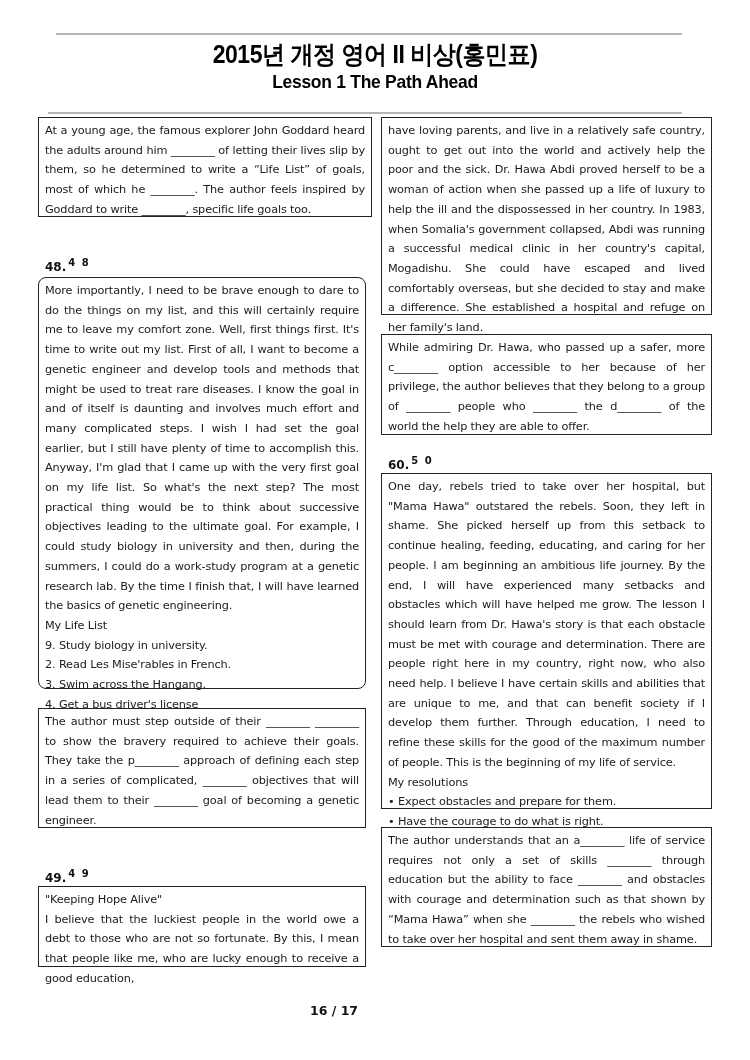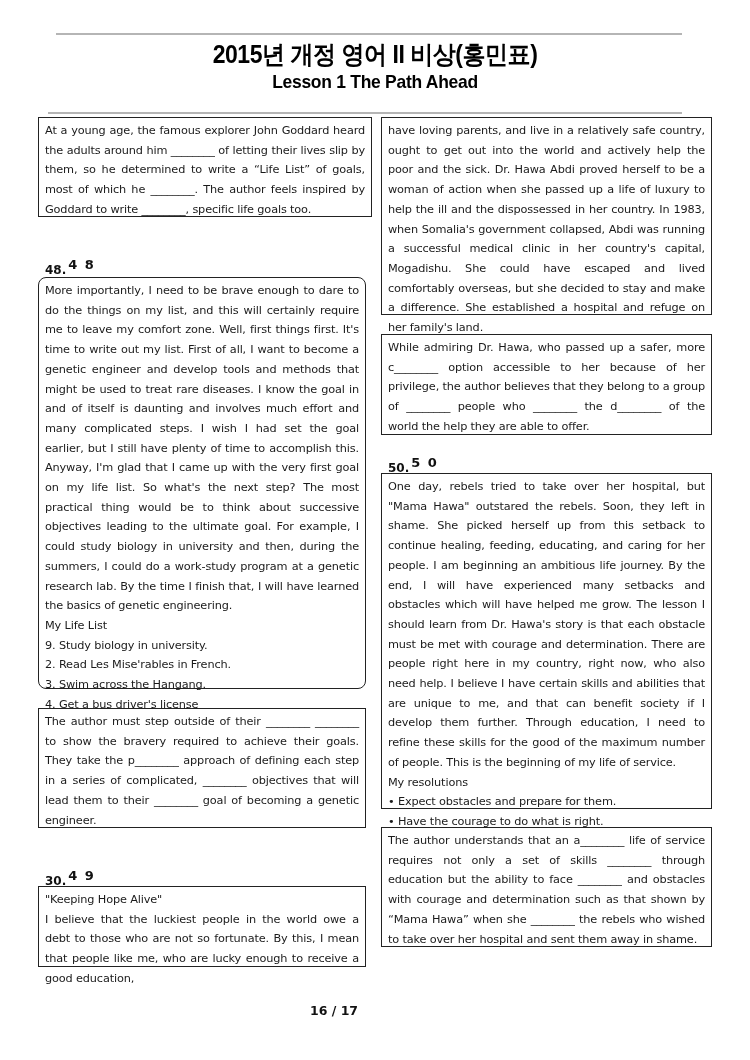--- a/index.html
+++ b/index.html
@@ -5,21 +5,21 @@
     html, body { margin: 0; padding: 0; background: #ffffff; }
     body { width: 750px; height: 1060px; position: relative; overflow: hidden; font-family: "DejaVu Sans", "Liberation Sans", sans-serif; color: #1a1a1a; }
     .rule { position: absolute; height: 2px; background: #b5b5b5; }
     .title { position: absolute; left: 0; width: 750px; text-align: center; font-family: "Liberation Sans", sans-serif; font-weight: bold; color: #000; }
     .t1 { top: 38px; font-size: 25px; letter-spacing: -0.5px; transform: scaleX(0.92); }
     .t2 { top: 71px; font-size: 19px; letter-spacing: -0.3px; transform: scaleX(0.92); }
     .box { position: absolute; border: 1.5px solid #222; box-sizing: border-box; padding: 3px 6px 2px 6px; font-size: 11.3px; line-height: 19.7px; text-align: justify; text-align-last: left; letter-spacing: -0.15px; background: #fff; }
     .box p { margin: 0; }
     .box .ln { display: block; text-align: left; }
     .qlabel { position: absolute; font-weight: bold; font-size: 12px; color: #111; }
-    .qlabel sup { font-size: 13px; font-weight: bold; margin-left: 2px; letter-spacing: 1.5px; vertical-align: 5px; margin-top: 38px; }
+    .qlabel sup { font-size: 10px; font-weight: bold; margin-left: 2px; letter-spacing: 1.5px; vertical-align: 5px; margin-top: 38px; }
     .pager { position: absolute; left: 0; width: 668px; top: 1003px; text-align: center; font-weight: bold; font-size: 12.5px; color: #111; }
   </style>
 </head>
 <body>
 
 <div class="rule" style="left:56px; top:33px; width:626px;"></div>
 <div class="title t1">2015년 개정 영어 II 비상(홍민표)</div>
 <div class="title t2">Lesson 1 The Path Ahead</div>
 <div class="rule" style="left:48px; top:112px; width:634px;"></div>
 
@@ -38,38 +38,38 @@
   <span class="ln">2. Read Les Mise'rables in French.</span>
   <span class="ln">3. Swim across the Hangang.</span>
   <span class="ln">4. Get a bus driver's license</span>
 </div>
 
 <div class="box" style="left:38px; top:708px; width:328px; height:120px;">
   <p>The author must step outside of their ________ ________ to show the bravery required to achieve their goals. They take the p________ approach of defining each step in a series of complicated, ________ objectives that will lead them to their ________ goal of becoming a genetic engineer.</p>
 </div>
 
 <div class="qlabel" style="left:45px; top:868px;">
-  <span>30.</span><sup>4 9</sup>
+  <span>49.</span><sup>4 9</sup>
 </div>
 
 <div class="box" style="left:38px; top:886px; width:328px; height:81px;">
   <span class="ln">"Keeping Hope Alive"</span>
   <p>I believe that the luckiest people in the world owe a debt to those who are not so fortunate. By this, I mean that people like me, who are lucky enough to receive a good education,</p>
 </div>
 
 <div class="box" style="left:381px; top:117px; width:331px; height:198px;">
   <p>have loving parents, and live in a relatively safe country, ought to get out into the world and actively help the poor and the sick. Dr. Hawa Abdi proved herself to be a woman of action when she passed up a life of luxury to help the ill and the dispossessed in her country. In 1983, when Somalia's government collapsed, Abdi was running a successful medical clinic in her country's capital, Mogadishu. She could have escaped and lived comfortably overseas, but she decided to stay and make a difference. She established a hospital and refuge on her family's land.</p>
 </div>
 
 <div class="box" style="left:381px; top:334px; width:331px; height:101px;">
   <p>While admiring Dr. Hawa, who passed up a safer, more c________ option accessible to her because of her privilege, the author believes that they belong to a group of ________ people who ________ the d________ of the world the help they are able to offer.</p>
 </div>
 
 <div class="qlabel" style="left:388px; top:455px;">
-  <span>50.</span><sup>5 0</sup>
+  <span>60.</span><sup>5 0</sup>
 </div>
 
 <div class="box" style="left:381px; top:473px; width:331px; height:336px;">
   <p>One day, rebels tried to take over her hospital, but "Mama Hawa" outstared the rebels. Soon, they left in shame. She picked herself up from this setback to continue healing, feeding, educating, and caring for her people. I am beginning an ambitious life journey. By the end, I will have experienced many setbacks and obstacles which will have helped me grow. The lesson I should learn from Dr. Hawa's story is that each obstacle must be met with courage and determination. There are people right here in my country, right now, who also need help. I believe I have certain skills and abilities that are unique to me, and that can benefit society if I develop them further. Through education, I need to refine these skills for the good of the maximum number of people. This is the beginning of my life of service.</p>
   <span class="ln">My resolutions</span>
   <span class="ln">• Expect obstacles and prepare for them.</span>
   <span class="ln">• Have the courage to do what is right.</span>
 </div>
 
 <div class="box" style="left:381px; top:827px; width:331px; height:120px;">

